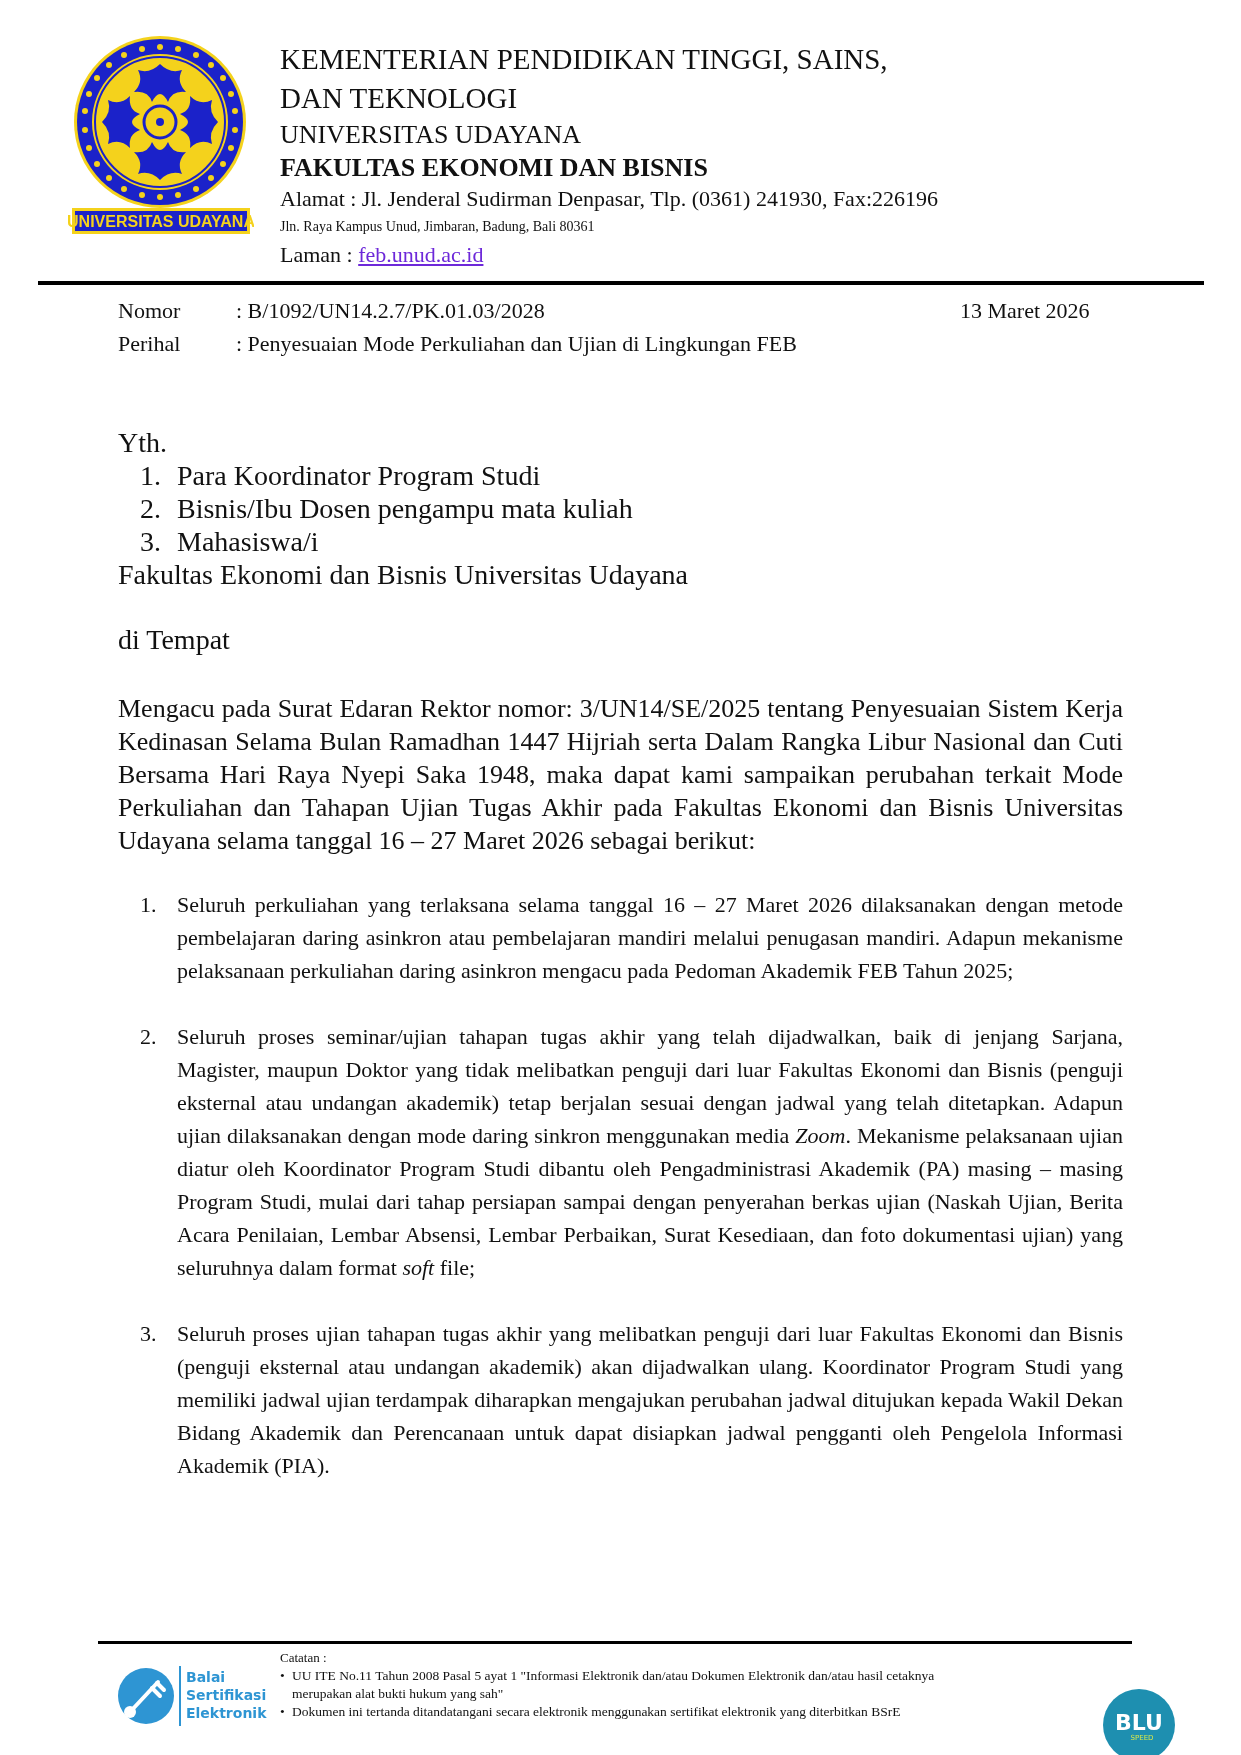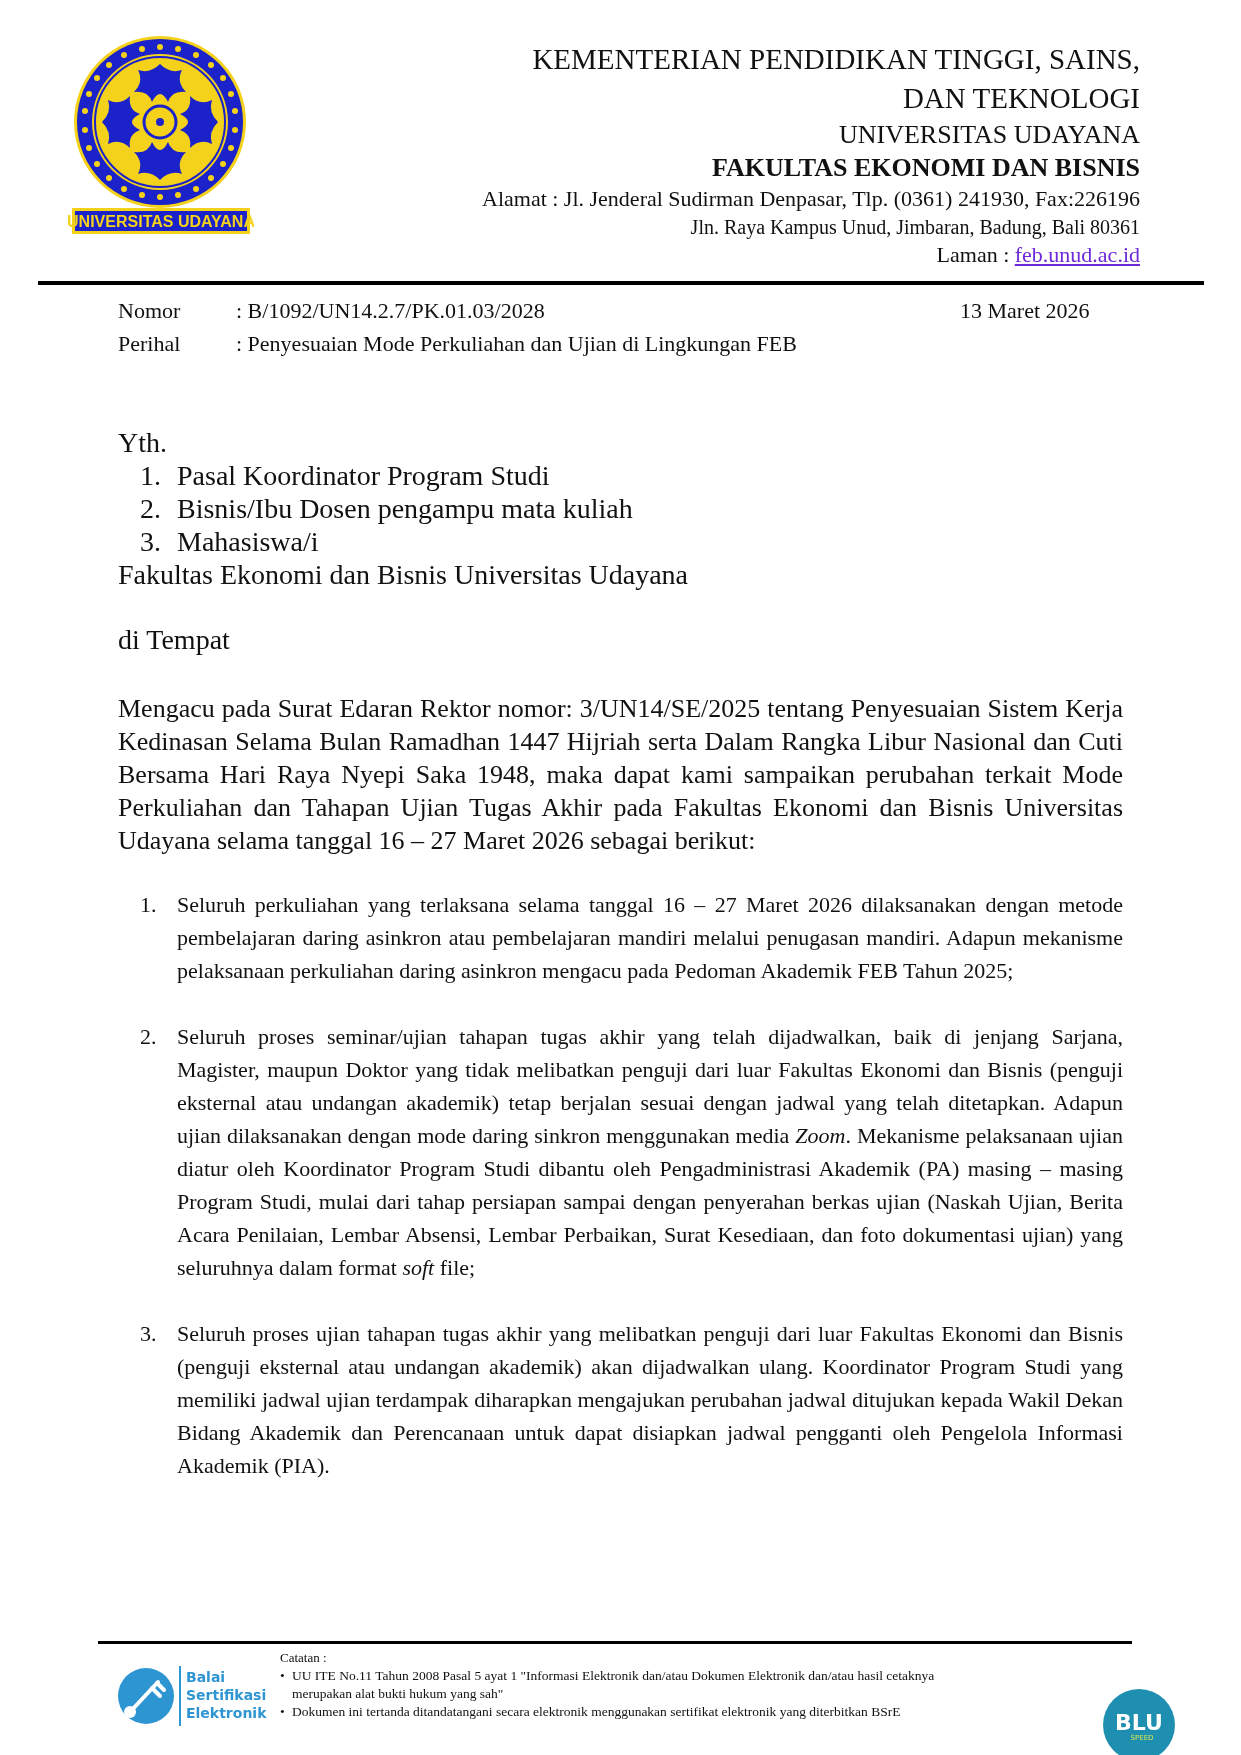--- a/index.html
+++ b/index.html
@@ -4,27 +4,27 @@
 <style>
   html, body { margin: 0; padding: 0; background: #ffffff; }
   body {
     width: 1241px; height: 1755px; position: relative; overflow: hidden;
     font-family: "Liberation Serif", "DejaVu Serif", serif; color: #111;
   }
   .abs { position: absolute; }
 
   
   #logo { left: 68px; top: 34px; width: 186px; height: 202px; }
-  .kop { left: 280px; width: 860px; text-align: right; color: #111; }
+  .kop { left: 280px; width: 860px; text-align: left; color: #111; }
   #kop-1 { top: 42px; font-size: 29px; line-height: 34px; }
   #kop-2 { top: 81px; font-size: 29px; line-height: 34px; }
   #kop-3 { top: 120px; font-size: 26px; line-height: 30px; }
   #kop-4 { top: 153px; font-size: 26px; line-height: 30px; font-weight: bold; }
   #kop-5 { top: 186px; font-size: 22px; line-height: 26px; }
-  #kop-6 { top: 214px; font-size: 20px; line-height: 26px; }
+  #kop-6 { top: 214px; font-size: 14px; line-height: 26px; }
   #kop-7 { top: 242px; font-size: 22px; line-height: 26px; }
   #kop-7 a { color: #6d28d9; text-decoration: underline; }
   #head-rule { left: 38px; top: 281px; width: 1166px; height: 4px; background: #000; }
 
   
   .meta { font-size: 22px; line-height: 26px; }
   #nomor-label { left: 118px; top: 298px; }
   #nomor-value { left: 236px; top: 298px; }
   #date { left: 960px; top: 298px; }
   #perihal-label { left: 118px; top: 331px; }
@@ -125,21 +125,21 @@
 <div id="head-rule" class="abs"></div>
 
 <div id="nomor-label" class="abs meta">Nomor</div>
 <div id="nomor-value" class="abs meta">: B/1092/UN14.2.7/PK.01.03/2028</div>
 <div id="date" class="abs meta">13 Maret 2026</div>
 <div id="perihal-label" class="abs meta">Perihal</div>
 <div id="perihal-value" class="abs meta">: Penyesuaian Mode Perkuliahan dan Ujian di Lingkungan FEB</div>
 
 <div id="yth" class="abs rcp">Yth.</div>
 <div id="r1n" class="abs rcp rcp-num">1.</div>
-<div id="r1t" class="abs rcp rcp-txt">Pasal Koordinator Program Studi</div>
+<div id="r1t" class="abs rcp rcp-txt">Para Koordinator Program Studi</div>
 <div id="r2n" class="abs rcp rcp-num">2.</div>
 <div id="r2t" class="abs rcp rcp-txt">Bisnis/Ibu Dosen pengampu mata kuliah</div>
 <div id="r3n" class="abs rcp rcp-num">3.</div>
 <div id="r3t" class="abs rcp rcp-txt">Mahasiswa/i</div>
 <div id="fakultas-line" class="abs rcp">Fakultas Ekonomi dan Bisnis Universitas Udayana</div>
 <div id="tempat" class="abs rcp">di Tempat</div>
 
 <div id="intro" class="abs para">Mengacu pada Surat Edaran Rektor nomor: 3/UN14/SE/2025 tentang Penyesuaian Sistem Kerja Kedinasan Selama Bulan Ramadhan 1447 Hijriah serta Dalam Rangka Libur Nasional dan Cuti Bersama Hari Raya Nyepi Saka 1948, maka dapat kami sampaikan perubahan terkait Mode Perkuliahan dan Tahapan Ujian Tugas Akhir pada Fakultas Ekonomi dan Bisnis Universitas Udayana selama tanggal 16 – 27 Maret 2026 sebagai berikut:</div>
 
 <div id="i1n" class="abs item item-num">1.</div>

